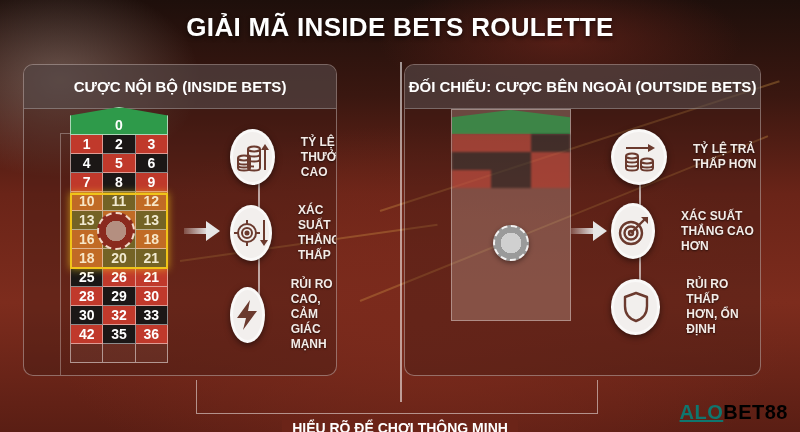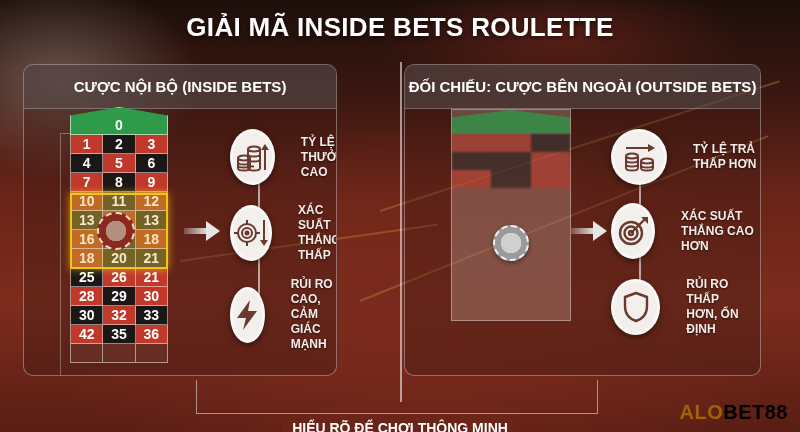--- a/index.html
+++ b/index.html
@@ -91,21 +91,21 @@
   }
 
   .footer-bracket { position: absolute; left: 196px; top: 380px; width: 402px; height: 34px; border: 1px solid rgba(255,255,255,0.5); border-top: none; }
   .footer-text {
     position: absolute; top: 404px; left: 0; width: 800px; text-align: center;
     font-size: 14px; font-weight: bold; margin-top: 16px;
   }
   .footer-text span { background: #6b2418; padding: 0 10px; }
 
   .logo { position: absolute; right: 12px; bottom: 8px; font-size: 20px; font-weight: bold; letter-spacing: 0.5px; display: flex; align-items: center; }
-  .logo .alo { color: #a16207; }
+  .logo .alo { color: #0f766e; text-decoration: underline; }
   .logo .bet { color: #000000; }
 </style>
 </head>
 <body>
 
 <div class="felt-line" style="left:380px;top:210px;width:420px;transform:rotate(-18deg);"></div>
 <div class="felt-line" style="left:360px;top:300px;width:440px;transform:rotate(-22deg);"></div>
 <div class="felt-line" style="left:180px;top:260px;width:260px;transform:rotate(-8deg);"></div>
 
 <div class="title">GIẢI MÃ INSIDE BETS ROULETTE</div>

